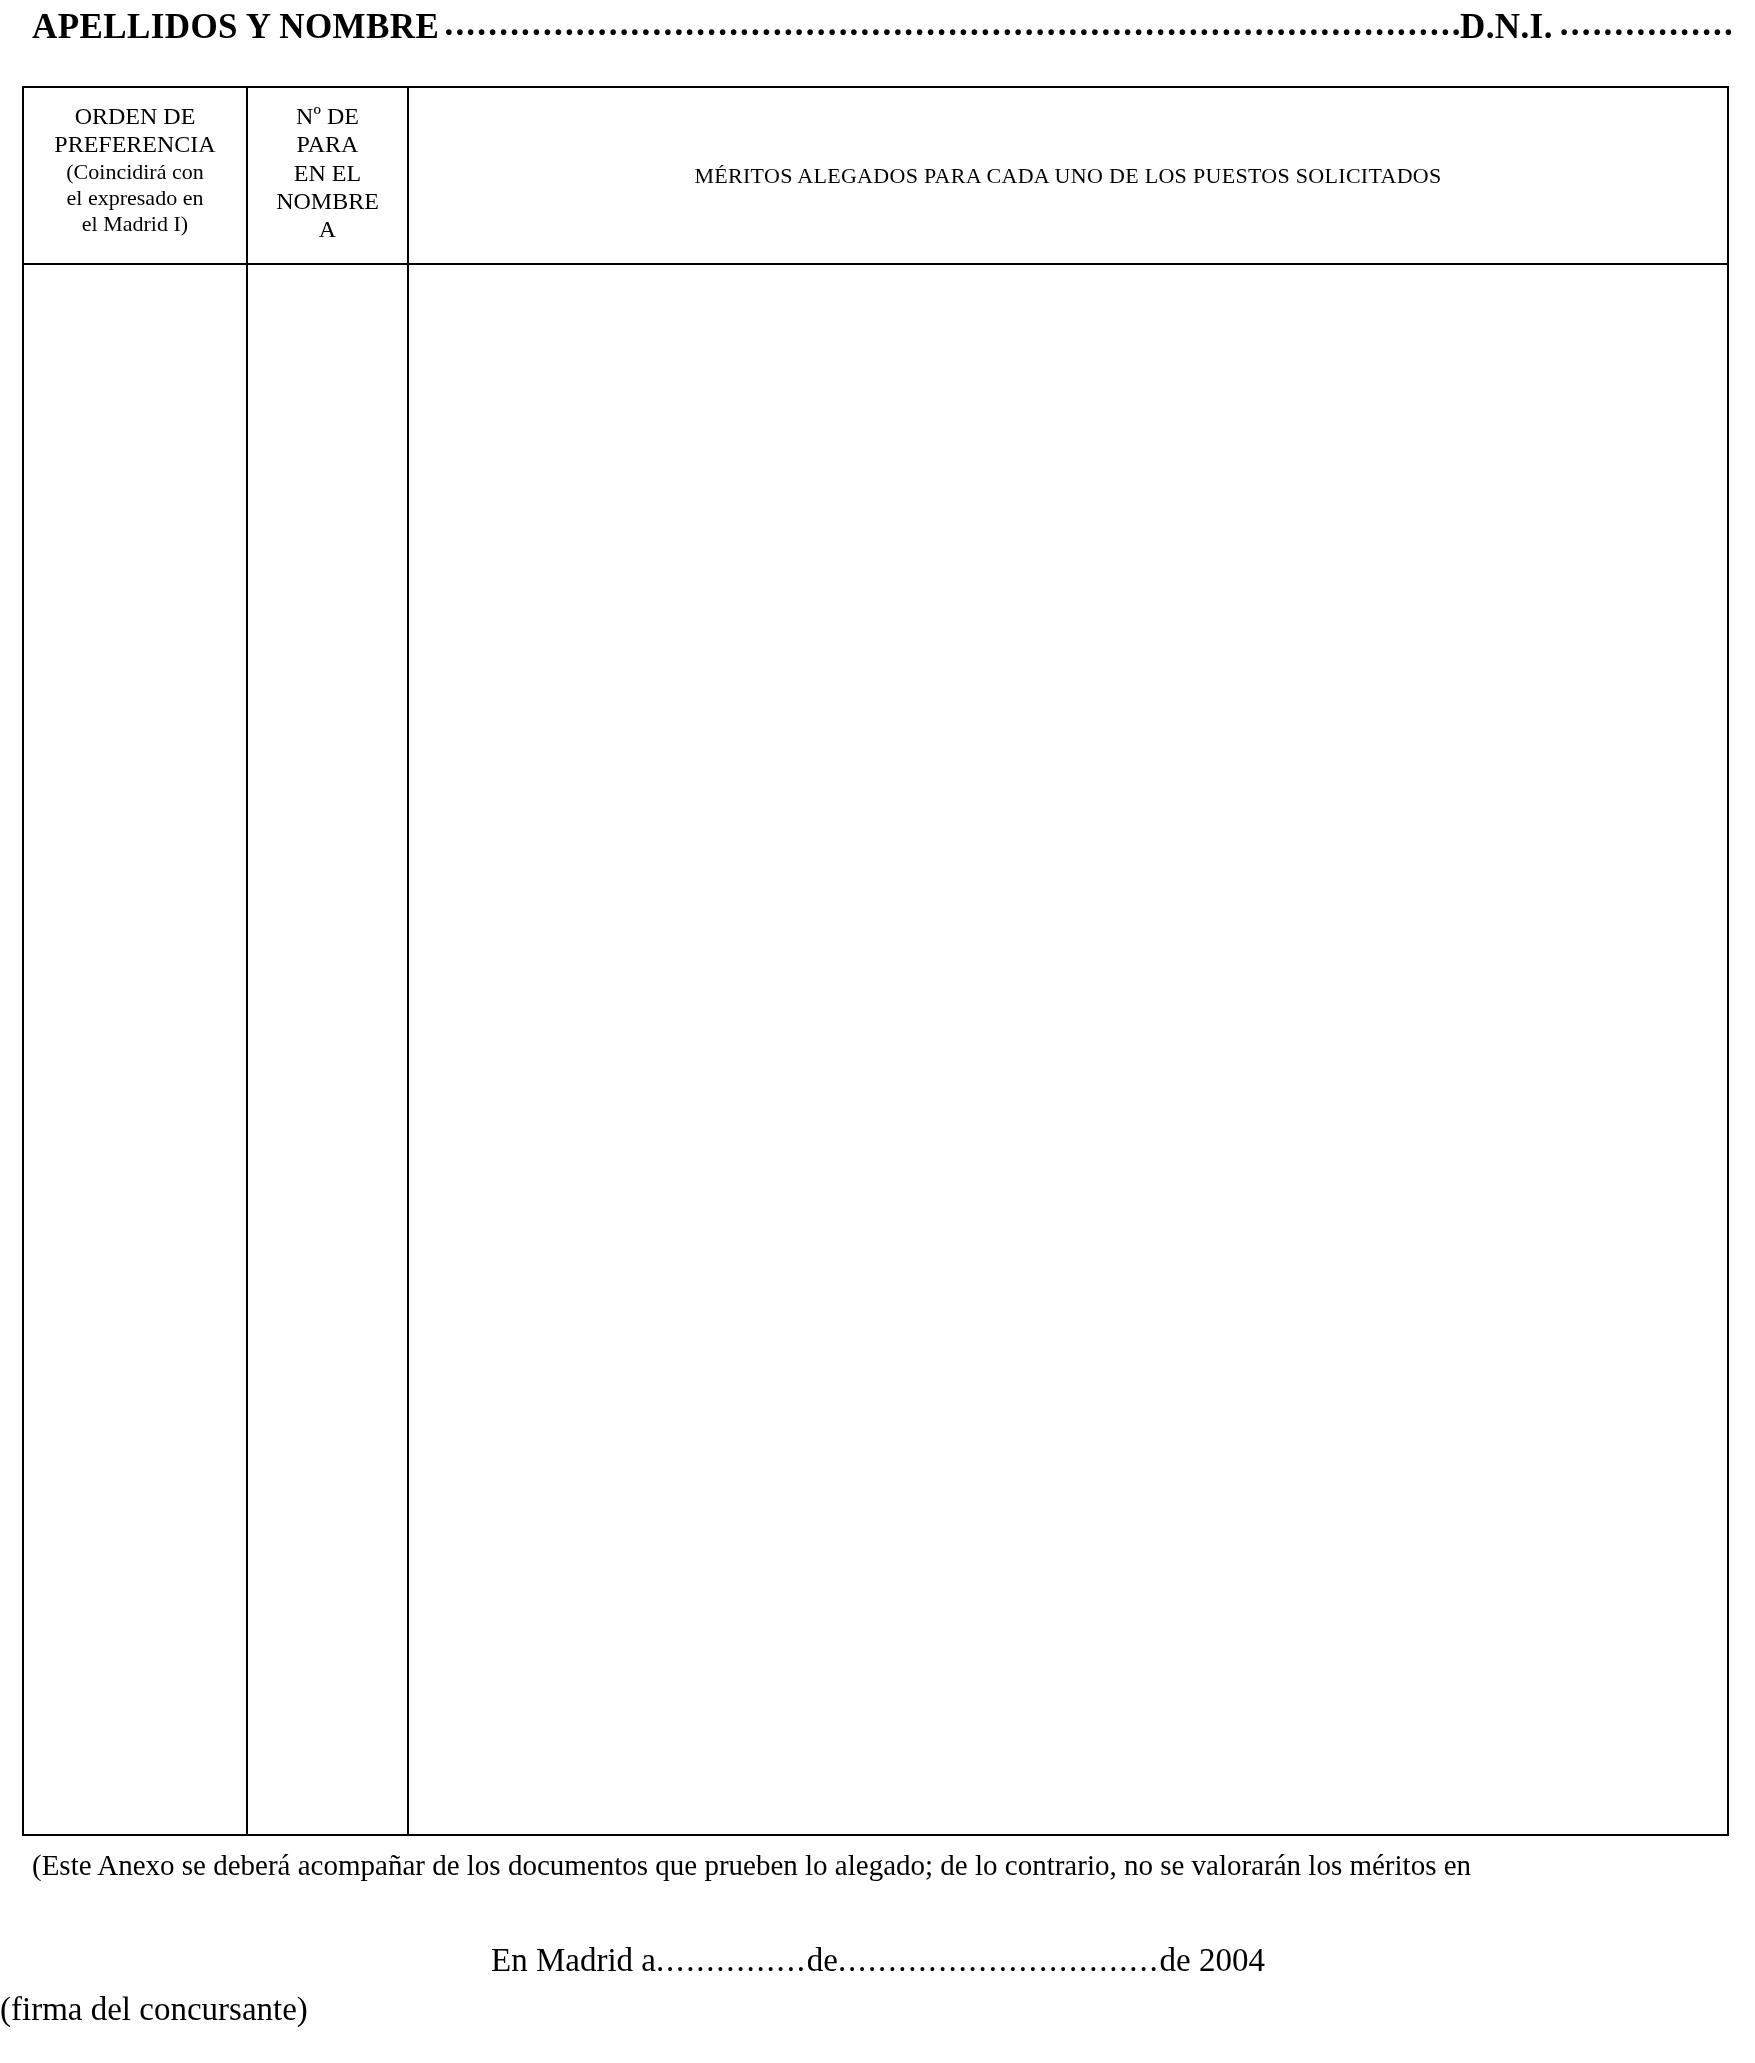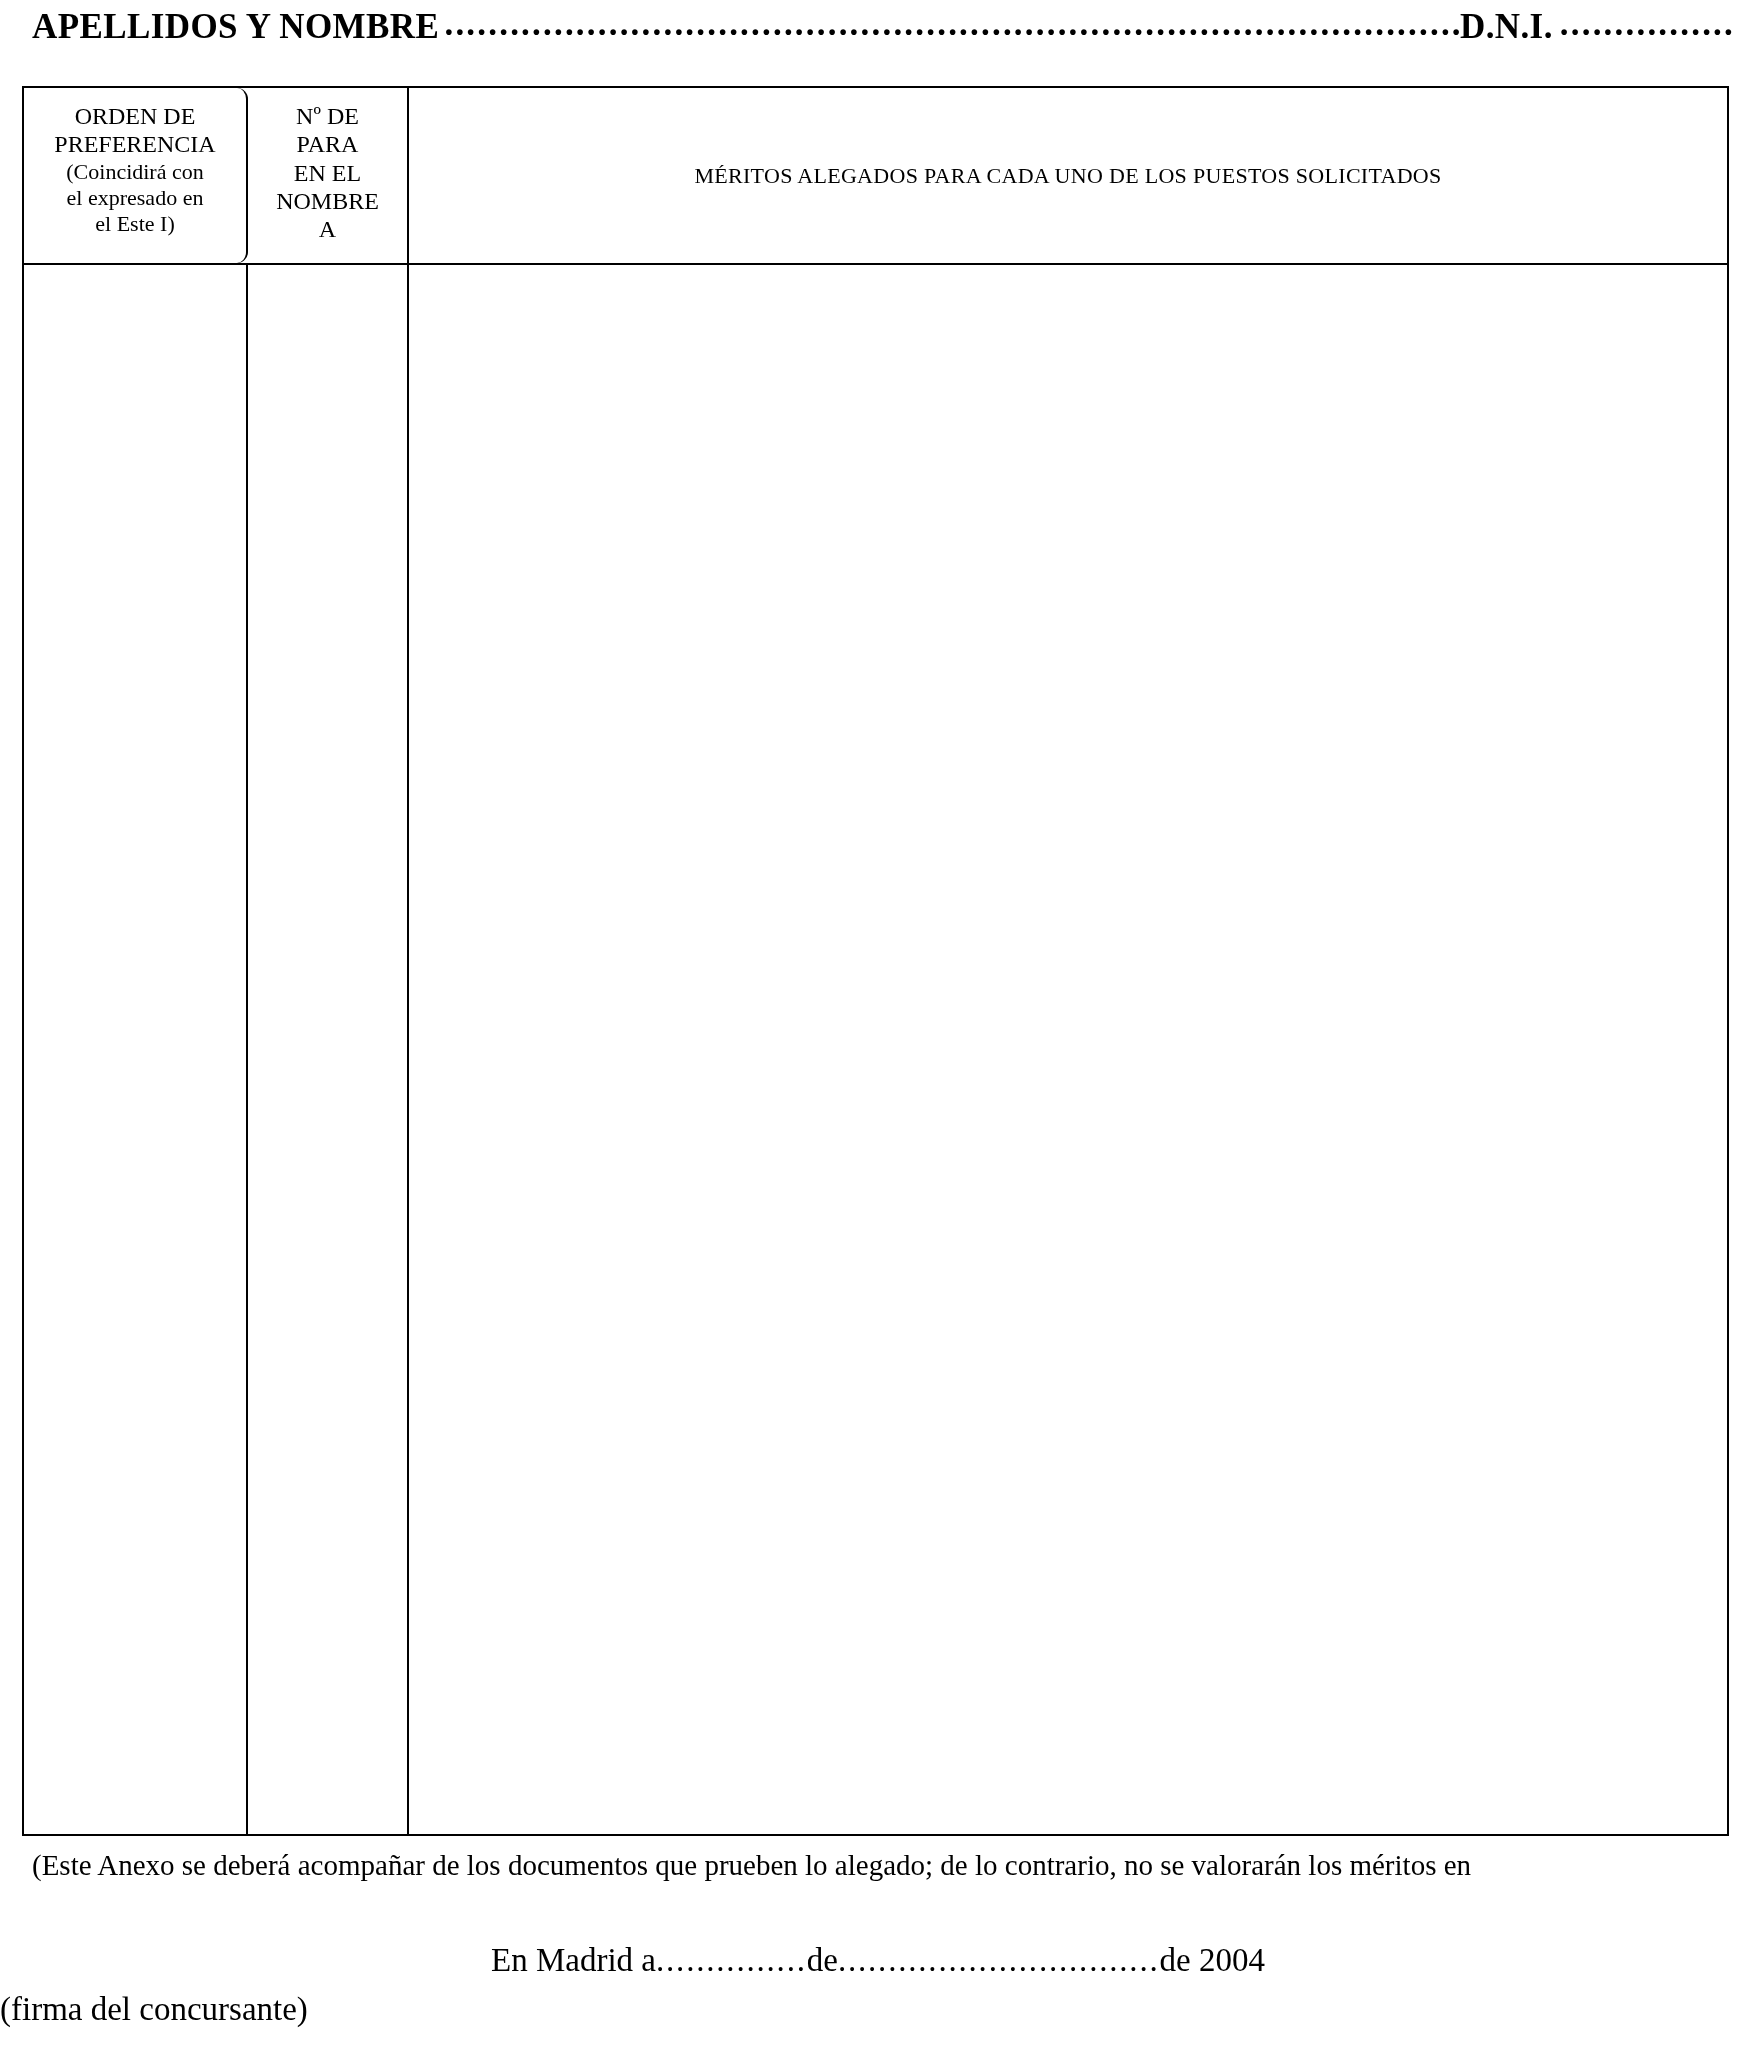--- a/index.html
+++ b/index.html
@@ -87,21 +87,20 @@
     justify-content: center;
     text-align: center;
     padding: 5.3px 3.5px;
   }
   .th.col-pref {
     width: 224px;
     border-right: 2.6px solid #000;
     flex-direction: column;
     justify-content: flex-start;
     padding-top: 14px;
-    border-radius: 11px;
   }
   .th.col-num {
     width: 161px;
     border-right: 2.6px solid #000;
     flex-direction: column;
     justify-content: flex-start;
     padding-top: 14px;
   }
   .th.col-merits {
     flex: 1 1 auto;
@@ -190,21 +189,21 @@
 
   <div class="merits-table">
 
     <div class="thead">
 
       <div class="th col-pref">
         <span class="th-line">ORDEN DE</span>
         <span class="th-line">PREFERENCIA</span>
         <span class="th-line small">(Coincidirá con</span>
         <span class="th-line small">el expresado en</span>
-        <span class="th-line small">el Este I)</span>
+        <span class="th-line small">el Madrid I)</span>
       </div>
 
       <div class="th col-num">
         <span class="th-line">Nº DE</span>
         <span class="th-line">PARA</span>
         <span class="th-line">EN EL</span>
         <span class="th-line">NOMBRE</span>
         <span class="th-line">A</span>
       </div>
 

